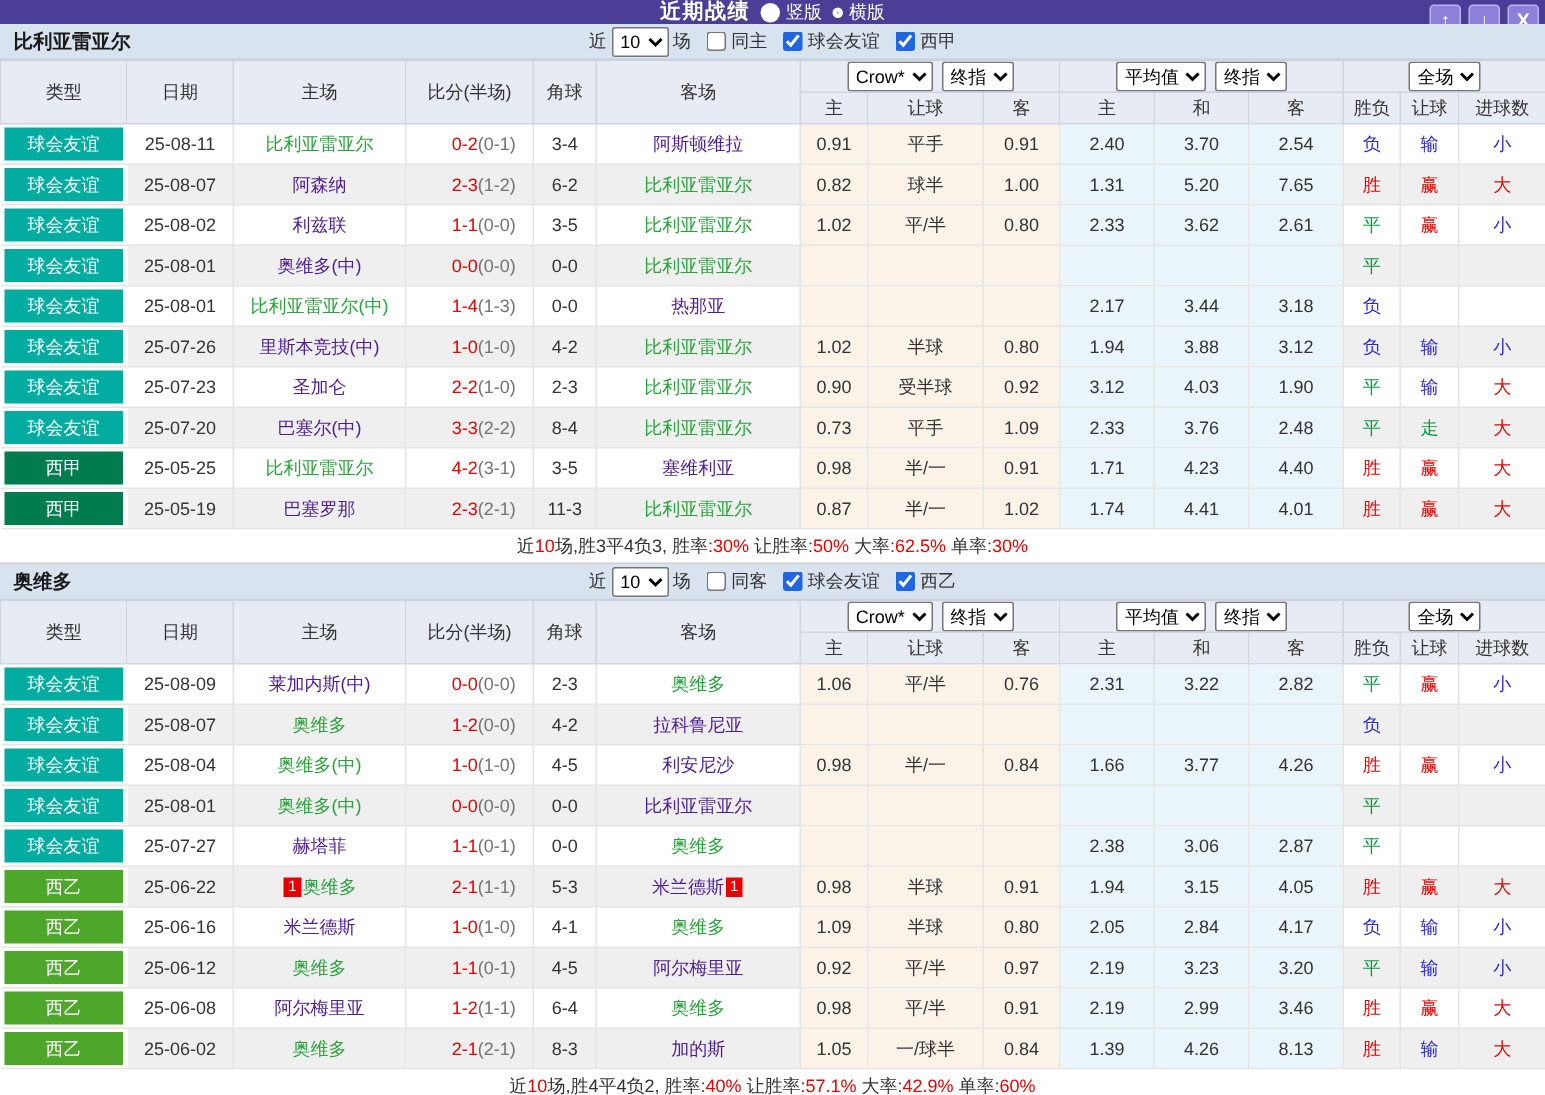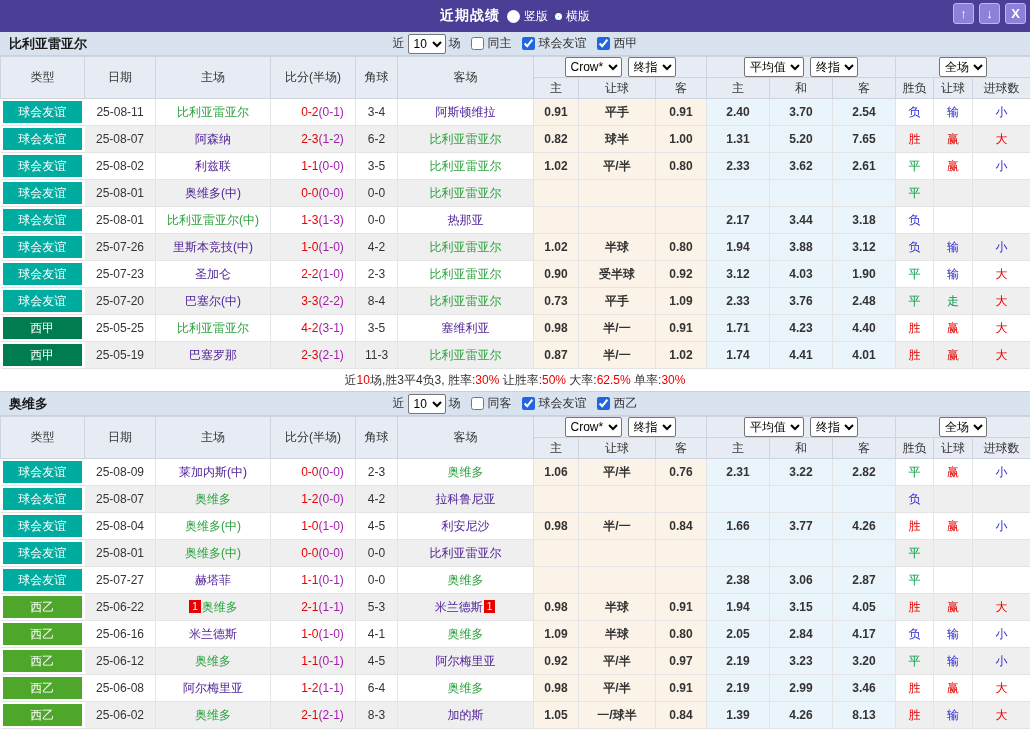--- a/index.html
+++ b/index.html
@@ -4,21 +4,21 @@
 <style>
   * { box-sizing: border-box; }
   html,body { margin:0; padding:0; }
   body {
     width:1030px; background:#fff; color:#333;
     font-family:"Liberation Sans","DejaVu Sans",sans-serif;
     font-size:12px;
   }
   
   .titlebar {
-    height:32px; background:var(--titlebar); position:relative;
+    height:16px; background:var(--titlebar); position:relative;
     display:flex; align-items:center; justify-content:center; color:#fff;
   }
   .tb-center { display:flex; align-items:center; gap:7px; }
   .tb-title { font-size:14px; font-weight:bold; letter-spacing:1px; }
   .radio-item { display:flex; align-items:center; gap:4px; font-size:12px; cursor:pointer; }
   .radio-off { width:13px; height:13px; border-radius:50%; background:#fff; display:inline-block; }
   .radio-on  { width:7px; height:7px; border-radius:50%; background:var(--radio-blue); border:3px solid #fff; display:inline-block; }
   .tb-buttons { position:absolute; right:4px; top:3px; display:flex; gap:5px; }
   .tb-btn {
     width:21px; height:21px; background:var(--btn); border:1px solid var(--btn-border);
@@ -49,27 +49,27 @@
     height:26px; text-align:center; padding:0;
     border-right:1px solid #e4e4e4; border-bottom:1px solid #e4e4e4;
     overflow:hidden; white-space:nowrap;
   }
   tr.stripe td { background:var(--stripe); }
   td.league-cell { background:#fff !important; padding:2px; border-right:1px solid #fff; }
   .badge { height:22px; line-height:22px; color:#fff; font-size:12px; }
   .badge.friendly { background:var(--friendly); }
   .badge.laliga   { background:var(--laliga); }
   .badge.segunda  { background:var(--segunda); }
-  td.asia { background:var(--asia) !important;font-weight:bold; }
-  td.euro { background:var(--euro) !important;font-weight:bold; }
+  td.asia { background:var(--asia) !important; }
+  td.euro { background:var(--euro) !important; }
   .team { color:#4c1d95; }
   .team.hl { color:var(--team-link); }
   td.team-cell { cursor:pointer; }
   .ft { color:var(--red);padding-left:19px; }
-  .ht { color:#a21caf; }
+  .ht { color:#737373; }
   .card {
     display:inline-block; background:var(--red); color:#fff;
     font-size:10px; line-height:13px; padding:0 3px; margin:0 1px; vertical-align:1px;
   }
   td.res.w { color:var(--red); }
   td.res.d { color:var(--draw); }
   td.res.l { color:var(--lose); }
   
   .summary {
     height:23px; line-height:23px; text-align:center;
@@ -246,21 +246,21 @@
         <td class="res d">平</td>
         <td class="res "></td>
         <td class="res "></td>
       </tr>
       <tr>
         <td class="league-cell">
           <div class="badge friendly">球会友谊</div>
         </td>
         <td>25-08-01</td>
         <td class="team-cell"><span class="team hl">比利亚雷亚尔(中)</span></td>
-        <td><span class="ft">1-3</span><span class="ht">(1-3)</span></td>
+        <td><span class="ft">1-4</span><span class="ht">(1-3)</span></td>
         <td>0-0</td>
         <td class="team-cell"><span class="team">热那亚</span></td>
         <td class="asia"></td>
         <td class="asia"></td>
         <td class="asia"></td>
         <td class="euro">2.17</td>
         <td class="euro">3.44</td>
         <td class="euro">3.18</td>
         <td class="res l">负</td>
         <td class="res "></td>

